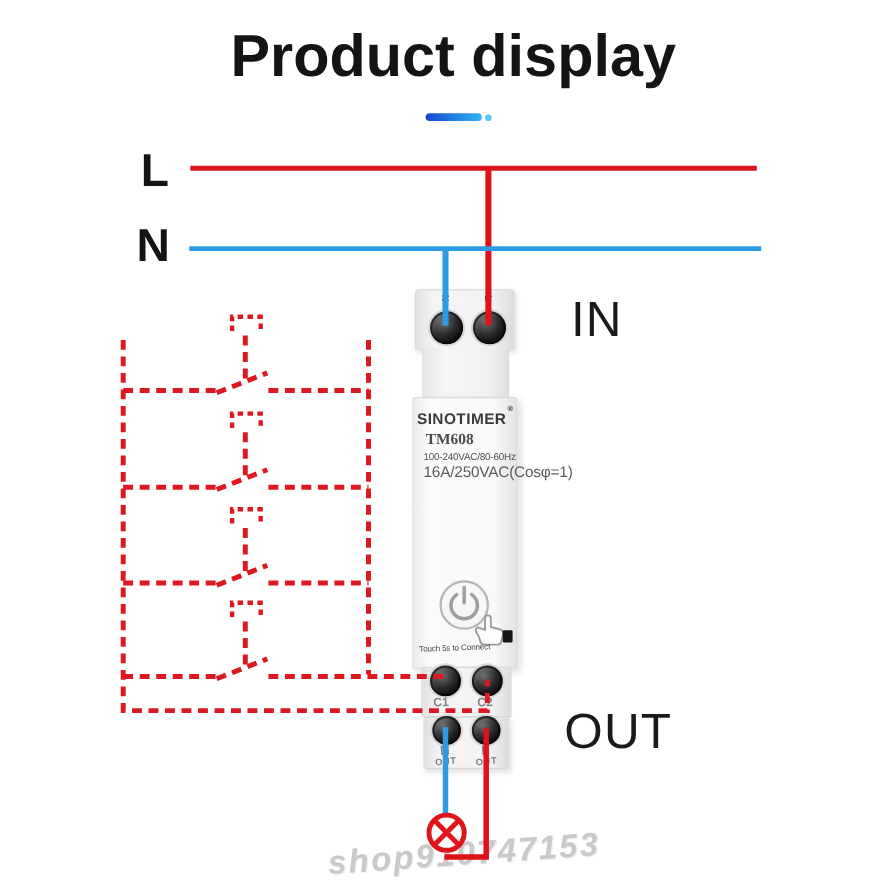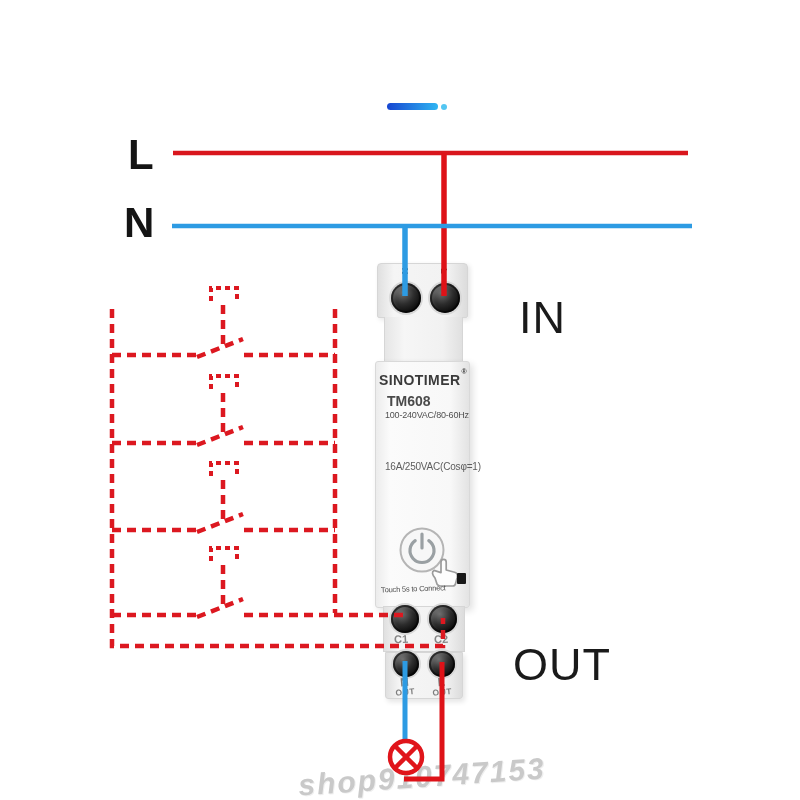--- a/index.html
+++ b/index.html
@@ -12,21 +12,21 @@
          color:#141414;white-space:nowrap;letter-spacing:0px;}
   .underline{left:387px;top:103px;width:51px;height:7px;border-radius:4px;
          background:linear-gradient(90deg,#1746d1,#2fb5f2);}
   .underline-dot{left:441px;top:104px;width:6px;height:6px;border-radius:50%;background:#53c6f2;}
 
   
   .lbl-big{color:#141414;font-weight:700;font-size:42px;}
   .lbl-L{left:128px;top:131px;}
   .lbl-N{left:124px;top:199px;}
   .lbl-io{color:#1a1a1a;font-weight:400;font-size:45px;letter-spacing:1px;}
-  .lbl-IN{left:519px;top:292px;}
+  .lbl-IN{left:519px;top:264px;}
   .lbl-OUT{left:513px;top:639px;}
 
   
   .blk{background:linear-gradient(90deg,#e0e0e0 0%,#f5f5f5 18%,#f2f2f2 78%,#dcdcdc 100%);
        border:1px solid #d6d6d6;box-sizing:border-box;}
   .dev-top{left:377px;top:263px;width:91px;height:55px;border-radius:4px 4px 2px 2px;
        box-shadow:2px 2px 5px rgba(0,0,0,.10);}
   .dev-neck{left:384px;top:317px;width:77px;height:46px;
        background:linear-gradient(90deg,#e6e6e6,#f6f6f6 25%,#f1f1f1 75%,#e0e0e0);
        border-left:1px solid #d6d6d6;border-right:1px solid #d6d6d6;}
@@ -42,23 +42,23 @@
        box-shadow:inset 0 0 0 2px rgba(0,0,0,.55),0 0 0 2px #d8d8d8,inset 3px 3px 4px rgba(255,255,255,.18);}
   .screw.big{width:30px;height:30px;}
   .screw.mid{width:28px;height:28px;}
   .screw.sml{width:26px;height:26px;}
 
   .t-mark{position:absolute;font-size:9px;font-weight:700;color:#3c3c3c;transform:rotate(90deg);}
 
   .brand-row{position:absolute;left:0;right:0;top:10px;text-align:center;font-weight:700;
        font-size:14px;letter-spacing:.4px;color:#3a3a3a;white-space:nowrap;}
   .brand-row sup{font-size:7px;position:relative;top:-5px;left:1px;}
-  .model{position:absolute;left:11px;top:31px;font-size:14px;font-weight:700;color:#4a4a4a;}
+  .model{position:absolute;left:11px;top:31px;font-size:14px;font-weight:700;color:#4a4a4a;font-family:Liberation Serif, serif;}
   .spec1{position:absolute;left:9px;top:48px;font-size:9px;color:#505050;letter-spacing:-.2px;white-space:nowrap;}
-  .spec2{position:absolute;left:9px;top:59px;font-size:10px;color:#5d5d5d;letter-spacing:-.2px;white-space:nowrap;margin-top:40px;}
+  .spec2{position:absolute;left:9px;top:59px;font-size:14px;color:#5d5d5d;letter-spacing:-.2px;white-space:nowrap;}
   .pwr-svg{position:absolute;left:17px;top:159px;}
   .hand-svg{position:absolute;left:50px;top:193px;}
   .led{position:absolute;left:81px;top:211px;width:9px;height:11px;background:#171717;border-radius:1px;}
   .touch-hint{position:absolute;left:5px;top:222px;width:84px;font-size:7.5px;color:#4b4b4b;
        transform:rotate(-2deg);white-space:nowrap;letter-spacing:-.2px;}
 
   .c-lbl{position:absolute;font-size:11px;font-weight:700;color:#858585;transform:rotate(-3deg);}
   .out-lbl{position:absolute;text-align:center;color:#7d7d7d;font-weight:700;transform:rotate(-5deg);line-height:1;}
   .out-lbl .top{font-size:12px;display:block;}
   .out-lbl .bot{font-size:8.5px;display:block;letter-spacing:.5px;}
@@ -69,20 +69,21 @@
 
   .wires{left:0;top:0;pointer-events:none;}
 </style>
 </head>
 <body>
 
 <div class="stage">
 
   <div class="abs watermark">shop910747153</div>
 
+  <div class="abs title">Product display</div>
   <div class="abs underline"></div>
   <div class="abs underline-dot"></div>
 
   <div class="abs lbl-big lbl-L">L</div>
   <div class="abs lbl-big lbl-N">N</div>
   <div class="abs lbl-io lbl-IN">IN</div>
   <div class="abs lbl-io lbl-OUT">OUT</div>
 
   <div class="abs blk dev-top">
     <span class="t-mark" style="left:24px;top:2px;">N</span>

